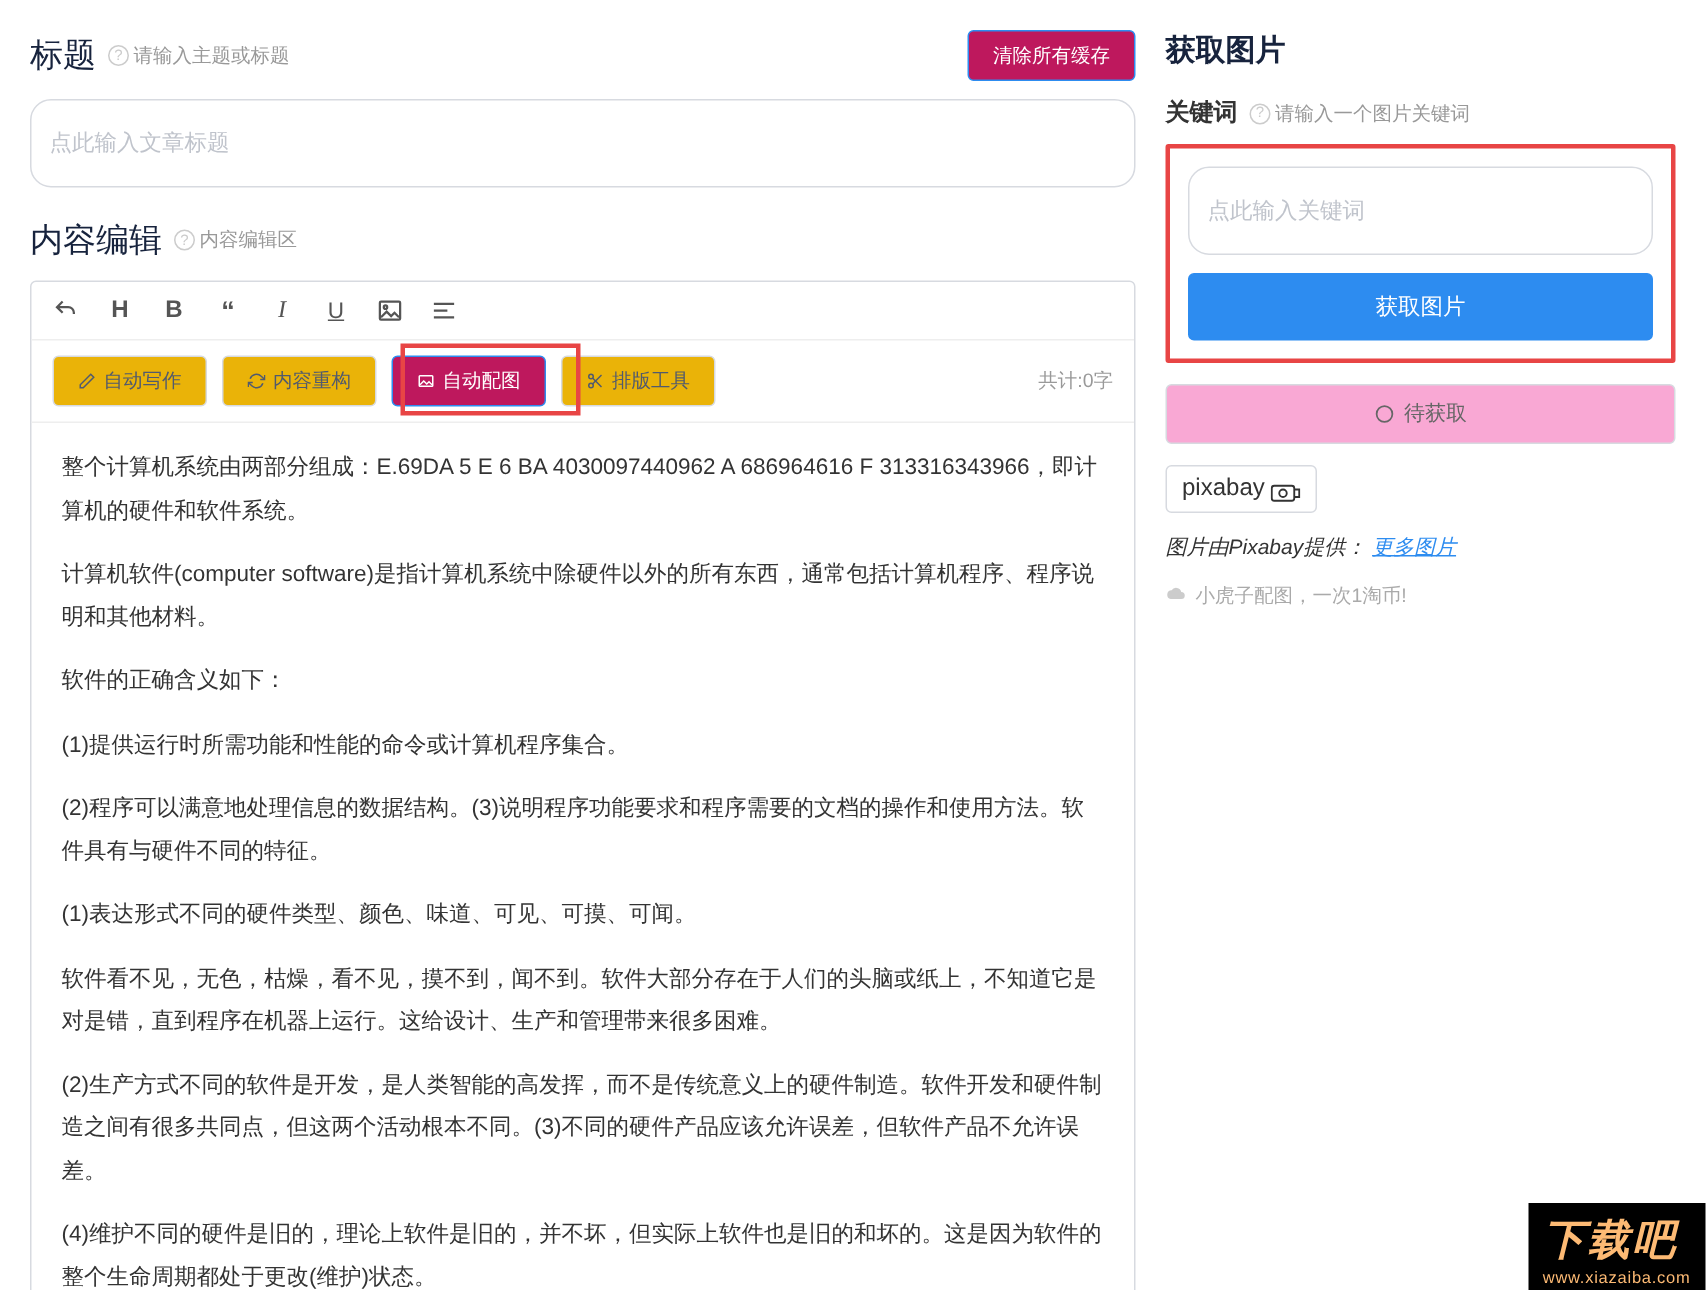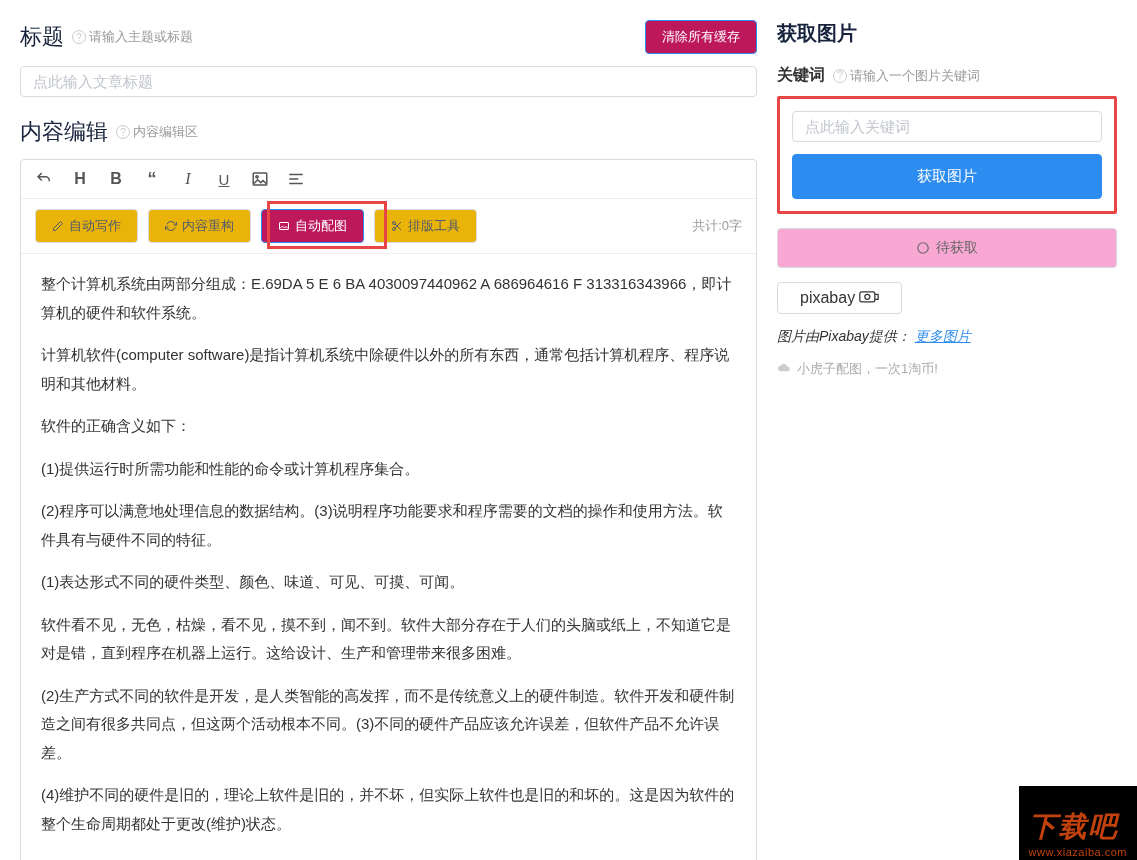--- a/index.html
+++ b/index.html
@@ -8,41 +8,41 @@
 .main { flex: 1; min-width: 0; }
 .sidebar { width: 340px; }
 .section-header { display: flex; align-items: center; justify-content: space-between; margin-bottom: 12px; }
 .section-title { display: flex; align-items: center; gap: 8px; }
 .section-title h2 { font-size: 22px; font-weight: 400; color: #17233d; }
 .hint { font-size: 13px; color: #999; display: inline-flex; align-items: center; gap: 3px; }
 .hint-icon { display: inline-flex; width: 14px; height: 14px; border: 1px solid #ccc; border-radius: 50%; align-items: center; justify-content: center; font-size: 10px; color: #ccc; }
 .btn { border: 1px solid #d7dae0; background: #eab308; padding: 7px 16px; border-radius: 4px; font-size: 13px; cursor: pointer; color: #515a6e; display: inline-flex; align-items: center; gap: 5px; }
 .btn-primary { background: #be185d; border-color: #2d8cf0; color: #fff; }
 .btn-primary-big { background: #2d8cf0; border-color: #2d8cf0; color: #fff; width: 100%; padding: 12px; font-size: 15px; justify-content: center; }
-.input { width: 100%; border: 1px solid #d7dae0; border-radius: 4px; padding: 6px 12px; font-size: 15px; color: #7f1d1d; }
+.input { width: 100%; border: 1px solid #d7dae0; border-radius: 14px; padding: 20px 12px; font-size: 15px; color: #7f1d1d; }
 .input::placeholder { color: #c0c4cc; }
 .editor-box { border: 1px solid #d7dae0; border-radius: 4px; overflow: hidden; }
 .toolbar-icons { display: flex; gap: 18px; padding: 10px 14px; border-bottom: 1px solid #eee; align-items: center; color: #555; }
 .toolbar-icons .ticon { width: 18px; height: 18px; display: flex; align-items: center; justify-content: center; cursor: pointer; }
 .toolbar-row2 { display: flex; gap: 10px; padding: 10px 14px; border-bottom: 1px solid #eee; align-items: center; position: relative; }
 .word-count { margin-left: auto; font-size: 13px; color: #999; }
 .editor-content { padding: 16px 20px; font-size: 15px; line-height: 1.9; color: #333; min-height: 480px; }
 .editor-content p { margin-bottom: 14px; }
 .side-section h3 { font-size: 20px; font-weight: 600; color: #17233d; margin-bottom: 18px; }
 .keyword-row { display: flex; align-items: center; gap: 8px; margin-bottom: 10px; }
 .keyword-row .kw-label { font-size: 16px; font-weight: 600; }
 .fetch-box { border: 3px solid #e84545; padding: 12px; border-radius: 2px; margin-bottom: 14px; }
 .fetch-box .input { margin-bottom: 12px; }
 .waiting-btn { width: 100%; border: 1px solid #d7dae0; background: #f9a8d4; padding: 10px; border-radius: 4px; font-size: 14px; cursor: pointer; color: #666; display: flex; align-items: center; justify-content: center; gap: 6px; margin-bottom: 14px; }
-.pixabay-tag { border: 1px solid #d7dae0; display: inline-flex; padding: 6px 22px; border-radius: 4px; color: #333; font-family: Arial, sans-serif; font-weight: 500; margin-bottom: 14px; align-items: flex-start; gap: 4px; }
+.pixabay-tag { border: 1px solid #d7dae0; display: inline-flex; padding: 6px 10px; border-radius: 4px; color: #333; font-family: Arial, sans-serif; font-weight: 500; margin-bottom: 14px; align-items: flex-end; gap: 4px; }
 .provided-by { font-size: 14px; color: #333; margin-bottom: 14px; font-style: italic; }
 .provided-by a { color: #2d8cf0; text-decoration: underline; }
 .tip-row { font-size: 13px; color: #aaa; display: flex; align-items: center; gap: 6px; }
 .red-box { position: absolute; border: 3px solid #e84545; pointer-events: none; }
-.watermark { position: fixed; right: 0; bottom: 0; background: #000; color: #c2410c; padding: 22px 10px 2px; }
+.watermark { position: fixed; right: 0; bottom: 0; background: #000; color: #fdba74; padding: 6px 10px 2px; }
 .watermark .big { font-size: 28px; font-weight: bold; font-style: italic; letter-spacing: 2px; }
 .watermark .small { font-size: 11px; text-align: right; letter-spacing: 0.5px; }
 svg { display: block; }
 </style>
 </head>
 <body>
 
 <div class="container">
   <div class="main">
     <div class="section-header">

